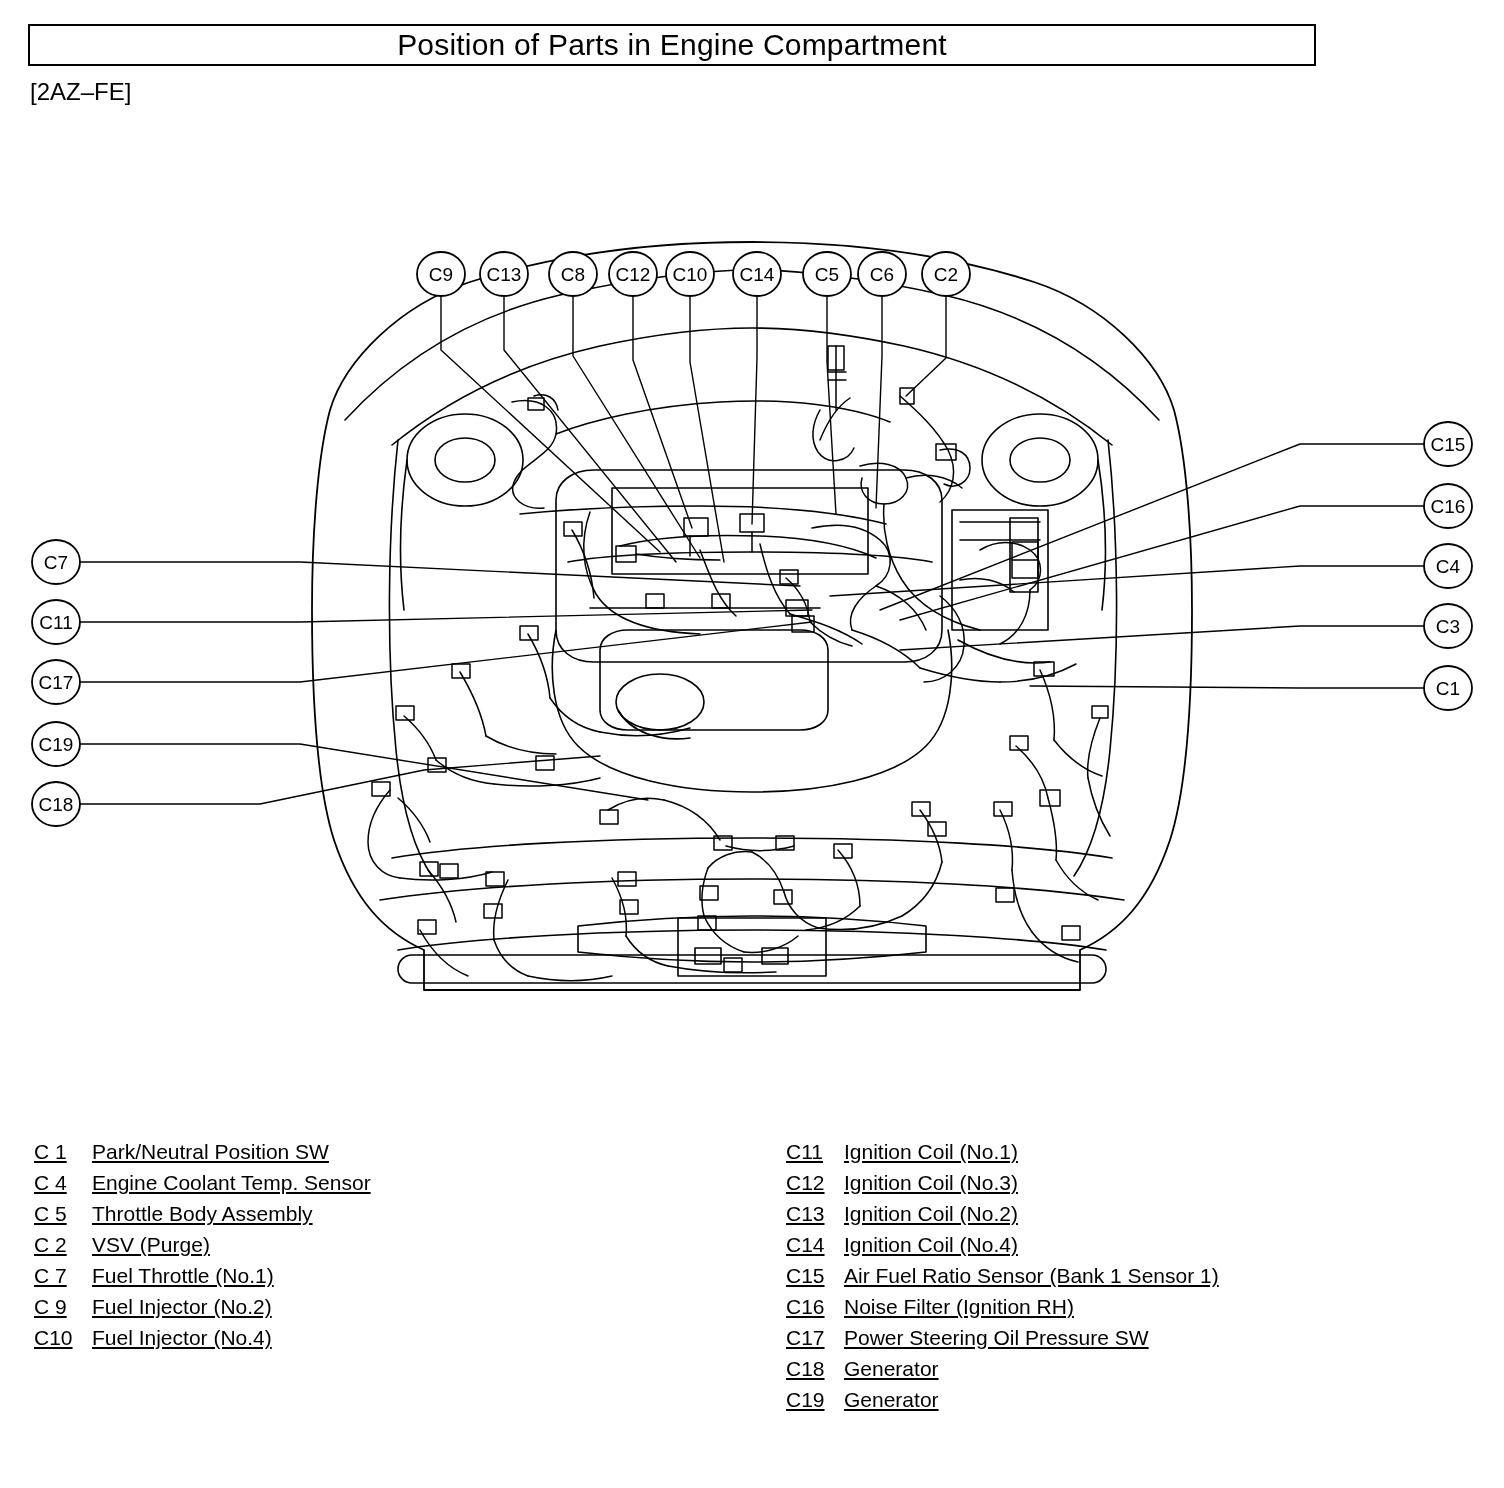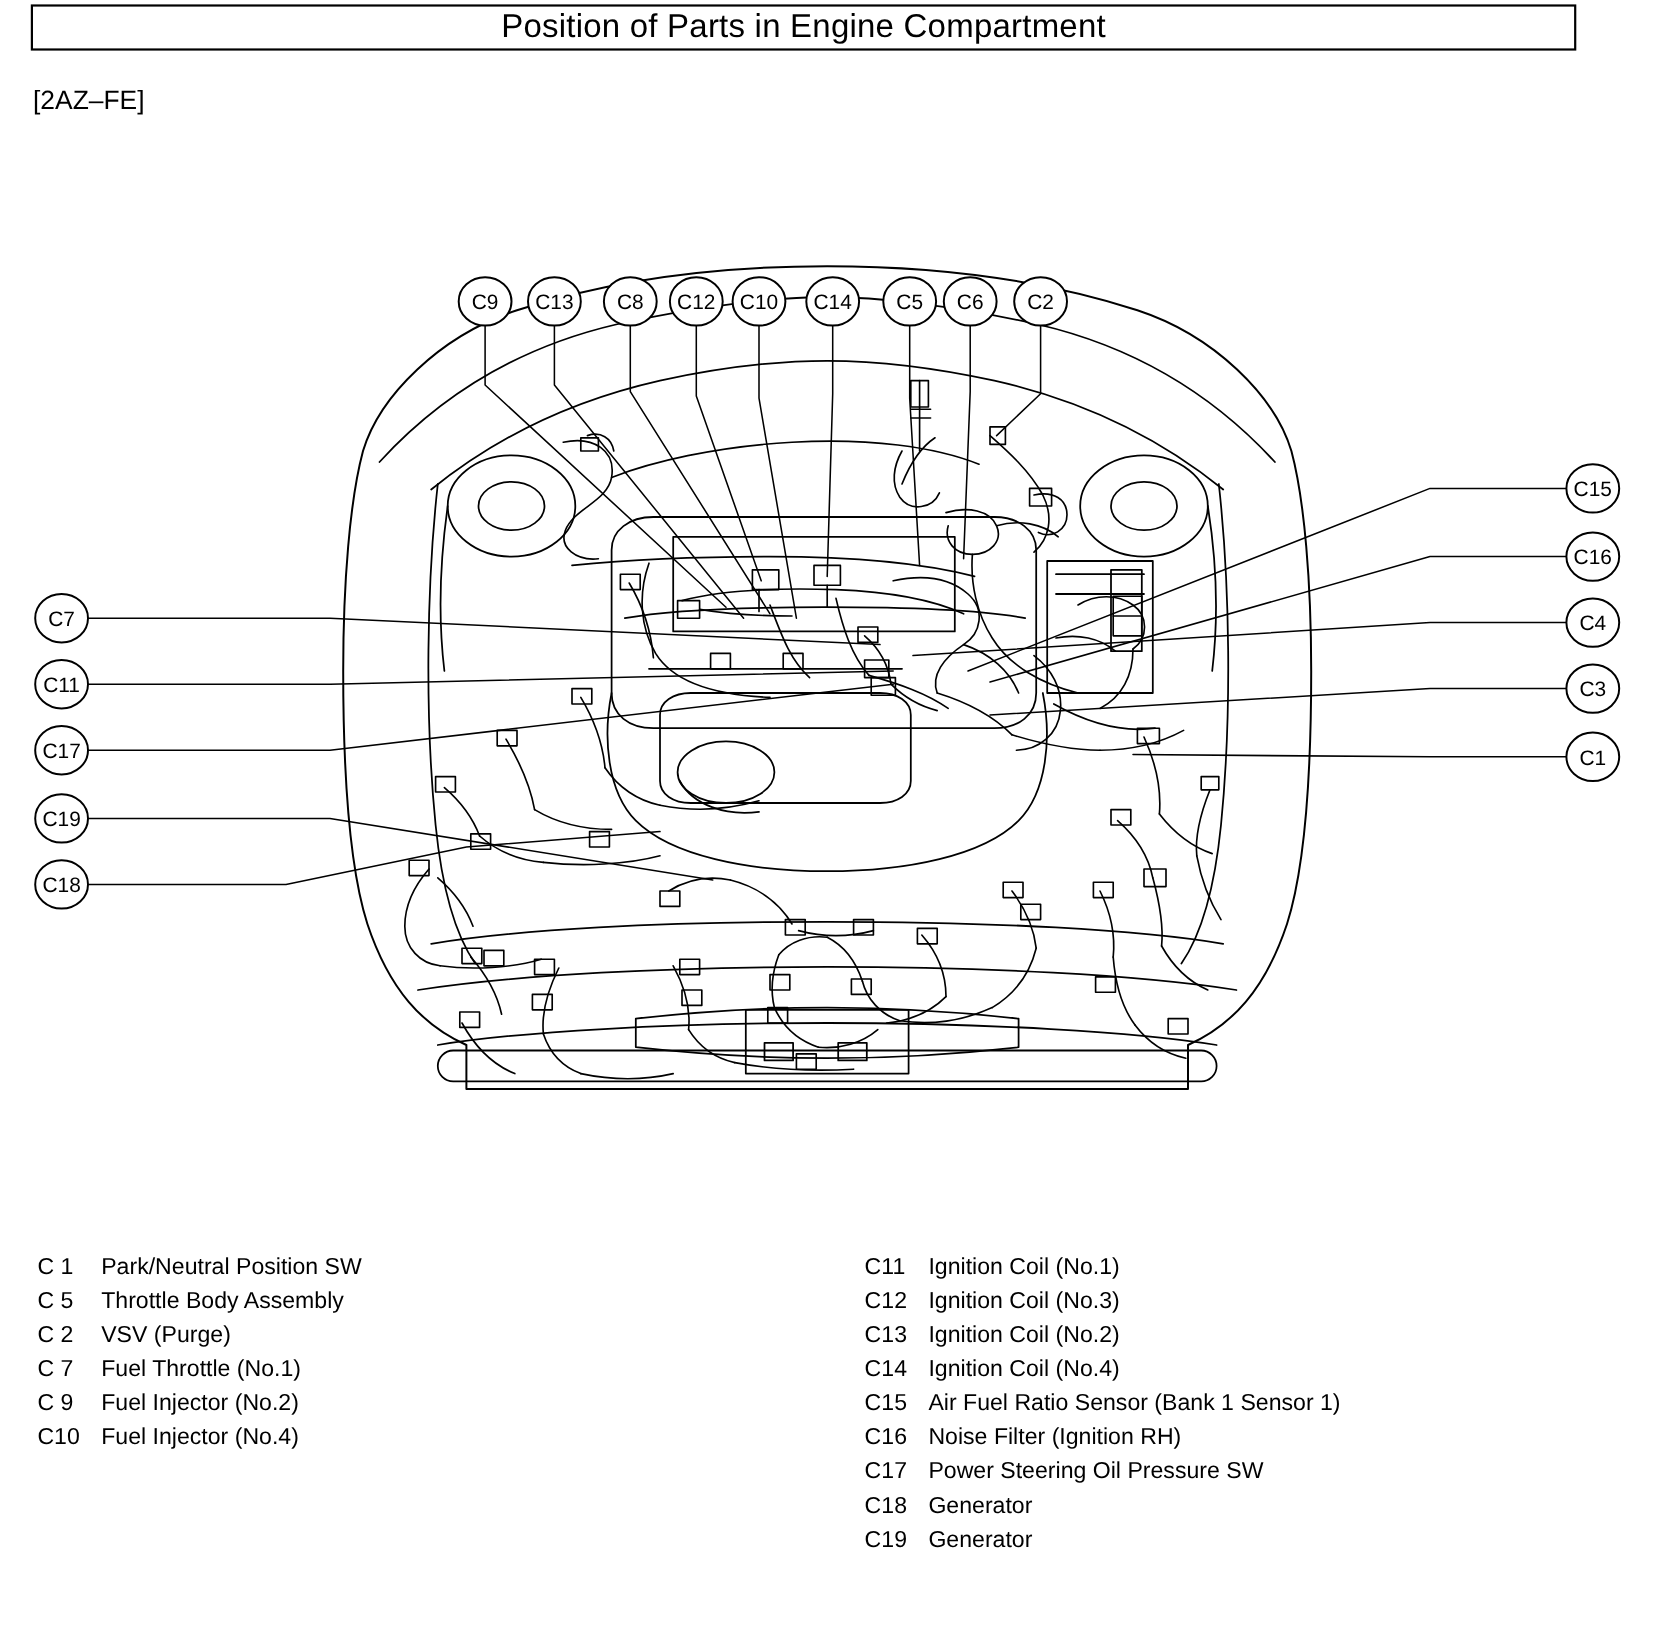--- a/index.html
+++ b/index.html
@@ -13,22 +13,22 @@
     position: relative;
     font-family: "Liberation Sans", sans-serif;
     color: #000000;
     overflow: hidden;
   }
 
   
   #title-bar {
     position: absolute;
     left: 28px;
-    top: 4px;
-    width: 1405px;
+    top: 24px;
+    width: 1288px;
     height: 42px;
     border: 2px solid #000;
     box-sizing: border-box;
     display: flex;
     align-items: center;
     justify-content: center;
   }
   #title-bar .title-text {
     font-size: 30px;
     letter-spacing: 0.2px;
@@ -68,20 +68,21 @@
   }
   #legend-col-left { left: 34px; }
   #legend-col-right { left: 786px; }
 
   .legend-row {
     display: flex;
     align-items: baseline;
     height: 31px;
     font-size: 21px;
     white-space: nowrap;
+    text-decoration: underline;
   }
   .legend-code {
     display: inline-block;
     width: 58px;
     letter-spacing: 0px;
   }
   .legend-label { }
 
   
 </style>
@@ -342,20 +343,24 @@
 </div>
 
 <div id="legend">
 
   <div class="legend-col" id="legend-col-left">
     <div class="legend-row">
       <span class="legend-code">C  1</span>
       <span class="legend-label">Park/Neutral Position SW</span>
     </div>
     <div class="legend-row">
+      <span class="legend-code">C  4</span>
+      <span class="legend-label">Engine Coolant Temp. Sensor</span>
+    </div>
+    <div class="legend-row">
       <span class="legend-code">C  5</span>
       <span class="legend-label">Throttle Body Assembly</span>
     </div>
     <div class="legend-row">
       <span class="legend-code">C  2</span>
       <span class="legend-label">VSV (Purge)</span>
     </div>
     <div class="legend-row">
       <span class="legend-code">C  7</span>
       <span class="legend-label">Fuel Throttle (No.1)</span>

